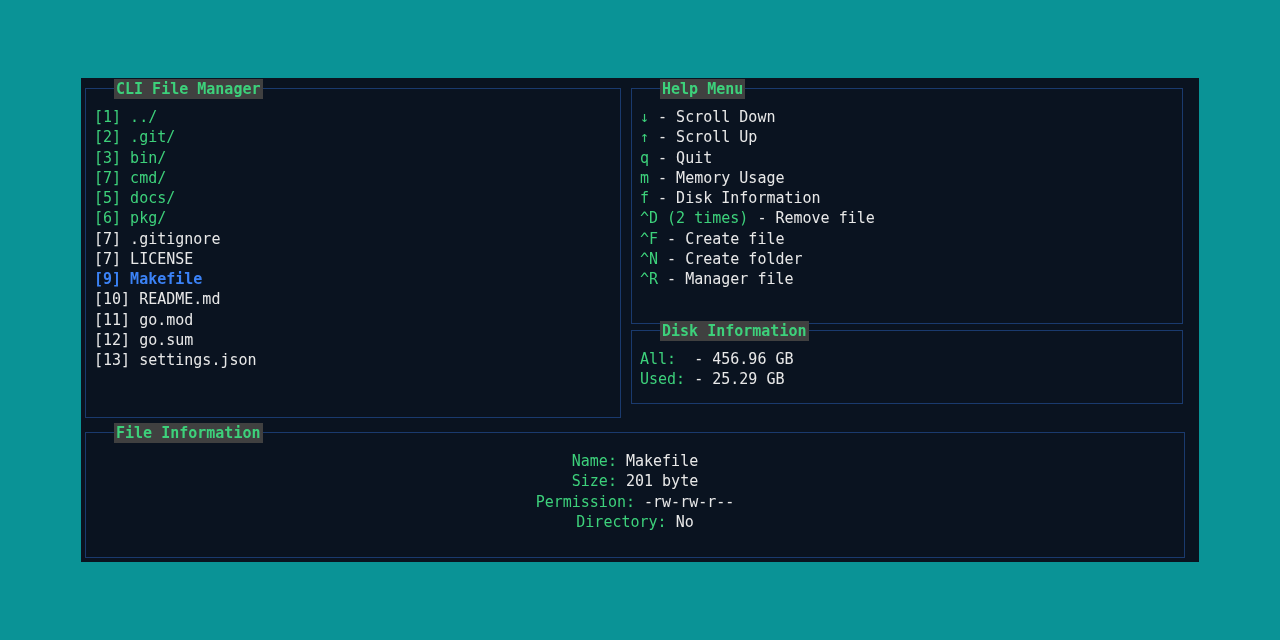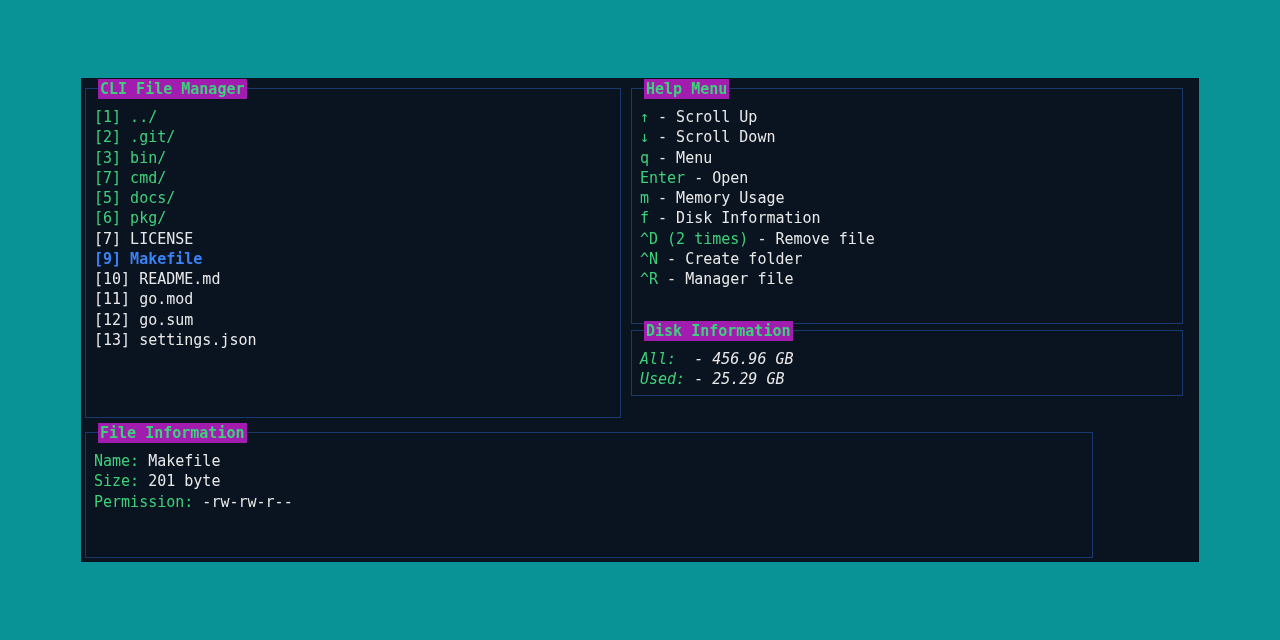--- a/index.html
+++ b/index.html
@@ -24,99 +24,102 @@
     .row { display: flex; gap: 10px; }
     .panel {
       border: 1px solid #1a3a6e;
       position: relative;
       padding: 18px 8px 6px 8px;
       margin-top: 6px;
     }
     .panel-title {
       position: absolute;
       top: -10px;
-      left: 12px;
-      background: #a21caf;
+      left: 28px;
+      background: #404040;
       color: #3dd17b;
       font-weight: bold;
       padding: 0 2px;
     }
     .file-list-panel {
       width: 536px;
       height: 330px;
     }
     .help-panel {
       width: 552px;
       height: 236px;
     }
     .disk-panel {
       width: 552px;
-      height: 66px;
+      height: 74px;
     }
     .file-info-panel {
-      width: 1008px;
+      width: 1100px;
       height: 126px;
+      text-align: center;
     }
     .file-row {
       white-space: pre;
     }
     .file-row.dir { color: #3dd17b; }
     .file-row.file { color: #e8e8e8; }
     .file-row.selected { color: #3b82f6; font-weight: bold; }
     .help-row { white-space: pre; color: #e8e8e8; }
     .help-row .key { color: #3dd17b; }
-    .disk-row { white-space: pre; color: #e8e8e8; font-style: italic; }
+    .disk-row { white-space: pre; color: #e8e8e8; }
     .disk-row .label { color: #3dd17b; }
     .info-row { white-space: pre; color: #e8e8e8; }
     .info-row .label { color: #3dd17b; }
     .right-col { display: flex; flex-direction: column; }
   </style>
 </head>
 <body>
 
 <div class="terminal">
   <div class="row">
     <div class="panel file-list-panel">
       <div class="panel-title">CLI File Manager</div>
       <div id="file-list">
           <div class="file-row dir">[1] ../</div>
           <div class="file-row dir">[2] .git/</div>
           <div class="file-row dir">[3] bin/</div>
           <div class="file-row dir">[7] cmd/</div>
           <div class="file-row dir">[5] docs/</div>
           <div class="file-row dir">[6] pkg/</div>
+          <div class="file-row file">[7] .gitignore</div>
           <div class="file-row file">[7] LICENSE</div>
           <div class="file-row selected">[9] Makefile</div>
           <div class="file-row file">[10] README.md</div>
           <div class="file-row file">[11] go.mod</div>
           <div class="file-row file">[12] go.sum</div>
           <div class="file-row file">[13] settings.json</div>
         </div>
     </div>
     <div class="right-col">
       <div class="panel help-panel">
         <div class="panel-title">Help Menu</div>
         <div id="help-list">
+            <div class="help-row"><span class="key">↓</span><span> - Scroll Down</span></div>
             <div class="help-row"><span class="key">↑</span><span> - Scroll Up</span></div>
-            <div class="help-row"><span class="key">↓</span><span> - Scroll Down</span></div>
-            <div class="help-row"><span class="key">q</span><span> - Menu</span></div>
-            <div class="help-row"><span class="key">Enter</span><span> - Open</span></div>
+            <div class="help-row"><span class="key">q</span><span> - Quit</span></div>
             <div class="help-row"><span class="key">m</span><span> - Memory Usage</span></div>
             <div class="help-row"><span class="key">f</span><span> - Disk Information</span></div>
             <div class="help-row"><span class="key">^D (2 times)</span><span> - Remove file</span></div>
+            <div class="help-row"><span class="key">^F</span><span> - Create file</span></div>
             <div class="help-row"><span class="key">^N</span><span> - Create folder</span></div>
             <div class="help-row"><span class="key">^R</span><span> - Manager file</span></div>
           </div>
       </div>
       <div class="panel disk-panel">
         <div class="panel-title">Disk Information</div>
         <div class="disk-row"><span class="label">All:</span><span>  - 456.96 GB</span></div>
         <div class="disk-row"><span class="label">Used:</span><span> - 25.29 GB</span></div>
       </div>
     </div>
   </div>
   <div class="panel file-info-panel" style="margin-top:14px;">
     <div class="panel-title">File Information</div>
     <div class="info-row"><span class="label">Name:</span><span> Makefile</span></div>
     <div class="info-row"><span class="label">Size:</span><span> 201 byte</span></div>
     <div class="info-row"><span class="label">Permission:</span><span> -rw-rw-r--</span></div>
+    <div class="info-row"><span class="label">Directory:</span><span> No</span></div>
   </div>
 </div>
 
 </body></html>

